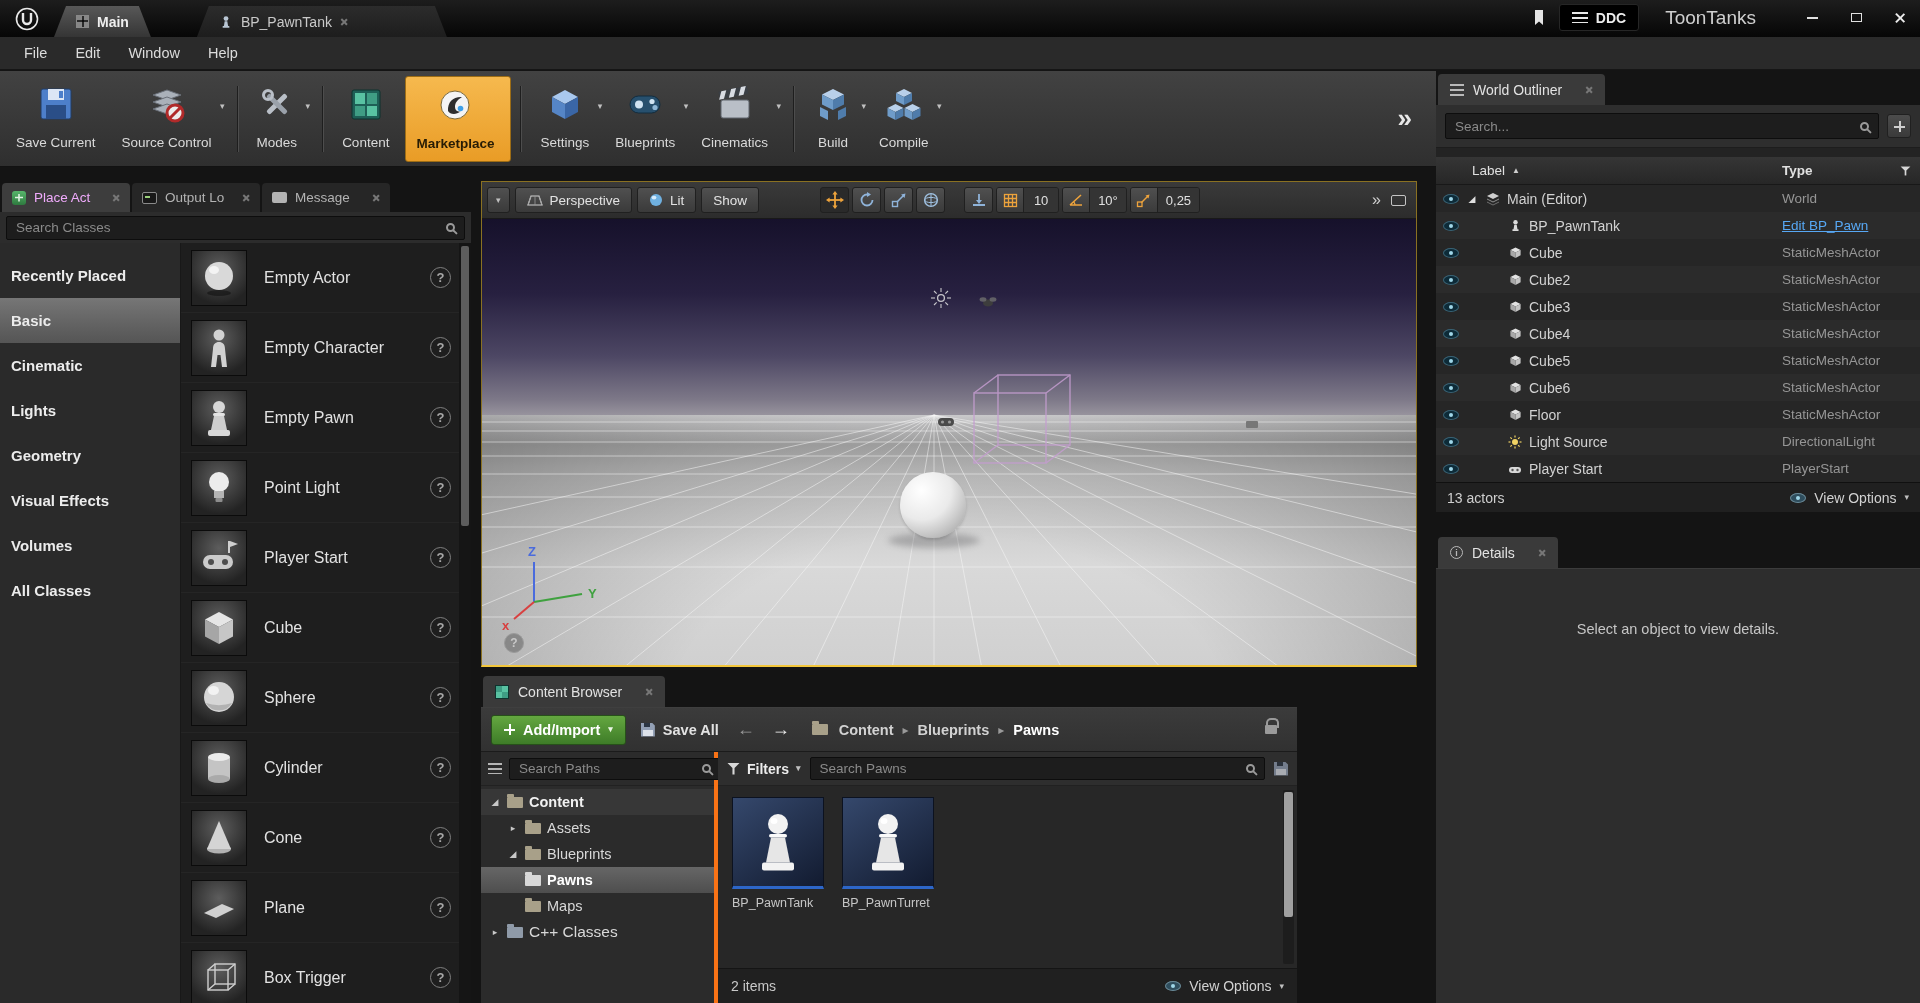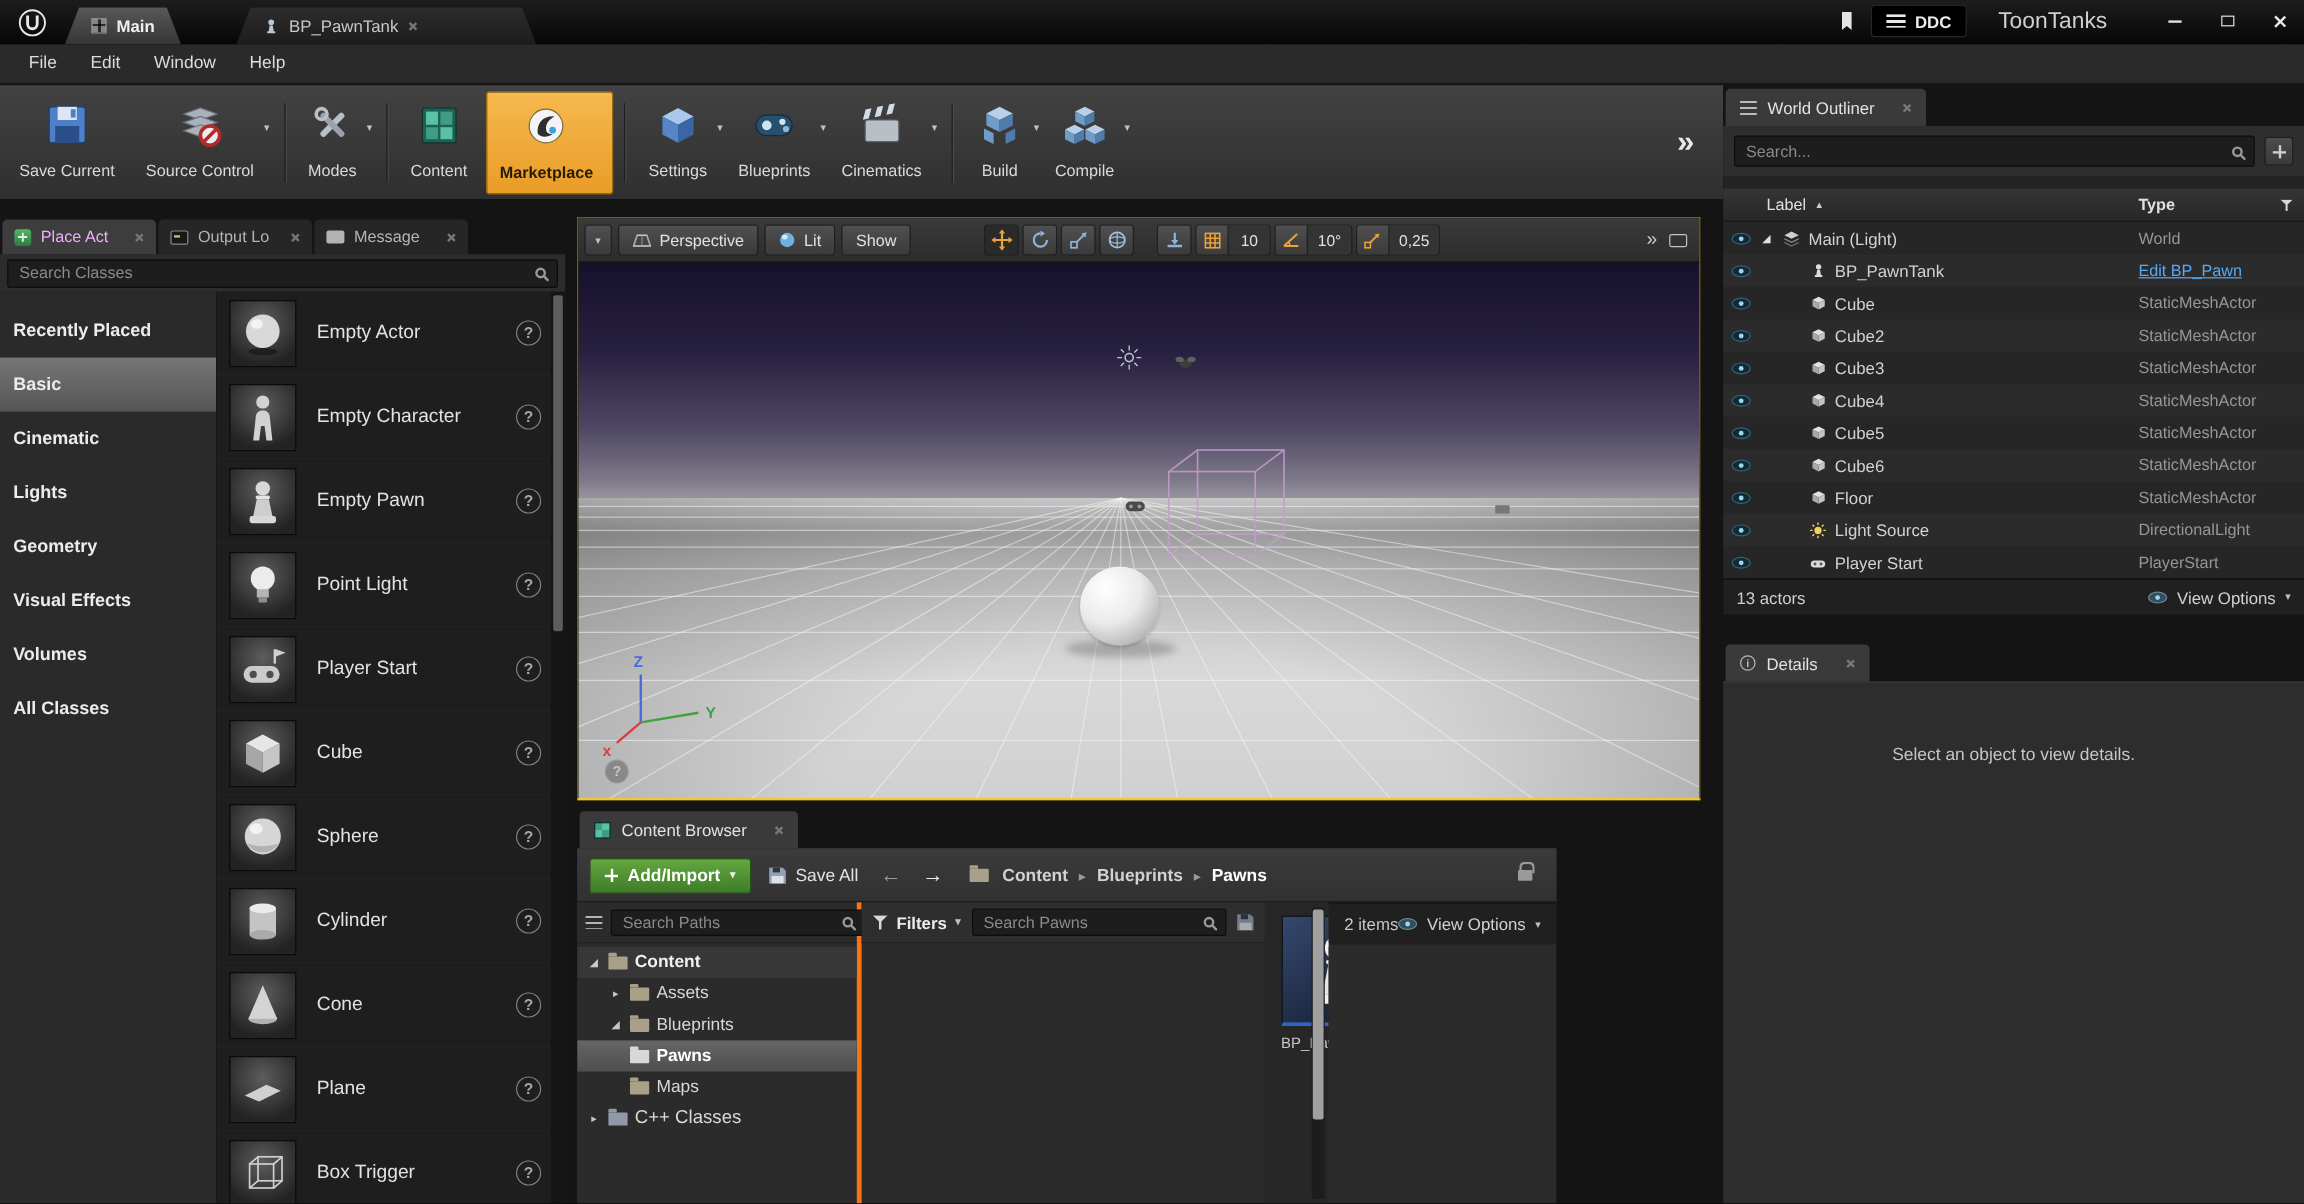--- a/index.html
+++ b/index.html
@@ -114,41 +114,41 @@
   .vp-help{position:absolute;left:22px;bottom:12px;width:20px;height:20px;border-radius:50%;border:1px solid #9a9a9a;color:#c8c8c8;background:rgba(45,45,45,.35);display:flex;align-items:center;justify-content:center;font-size:12px;font-weight:bold}
 
   
   .cb-tabrow{position:absolute;left:481px;top:674px;width:936px;height:33px;background:#141414;display:flex;align-items:flex-end}
   .panel-tab{height:31px;background:#3a3a3a;border-radius:4px 4px 0 0;display:flex;align-items:center;gap:9px;padding:0 12px;color:#e2e2e2;font-size:14px;margin-left:2px}
   .cb-ico{width:14px;height:14px;border:1px solid #0e332e;background:conic-gradient(#59c2a2 0 25%,#3f9d84 0 50%,#59c2a2 0 75%,#3f9d84 0);flex:none}
   .cb-panel{position:absolute;left:481px;top:707px;width:816px;height:296px;background:#2b2b2b;display:flex;flex-direction:column;border-top:1px solid #3f3f3f}
   .cb-toolbar{height:44px;display:flex;align-items:center;gap:11px;padding:0 10px;background:linear-gradient(#3b3b3b,#313131);border-bottom:1px solid #1b1b1b;flex:none}
   .btn-add{height:30px;background:linear-gradient(#64a740,#3e7c28);border:1px solid #27511a;border-radius:3px;color:#fff;font-weight:bold;font-size:14.5px;display:flex;align-items:center;gap:8px;padding:0 12px}
   .btn-add .i-plus::before,.btn-add .i-plus::after{background:#fff}
-  .btn-flat{display:flex;align-items:center;gap:8px;color:#e2e2e2;font-weight:normal;font-size:14.5px;height:30px;padding:0 4px}
+  .btn-flat{display:flex;align-items:center;gap:8px;color:#e2e2e2;font-weight:bold;font-size:14.5px;height:30px;padding:0 4px}
   .nav-arrow{font-size:18px;color:#ececec;padding:0 3px}
   .nav-arrow.dim{color:#9a9a9a}
   .crumb{font-size:14.5px;color:#d2d2d2;font-weight:bold}
   .crumb.current{color:#fff}
   .crumb-sep{color:#9a9a9a;font-size:12px;margin:0 -2px}
   .cb-lock{margin-left:auto;margin-right:10px}
   .cb-body{flex:1;display:flex;min-height:0}
   .cb-left{width:237px;border-right:4px solid #f97316;display:flex;flex-direction:column;background:#2b2b2b;flex:none}
   .cb-pathbar{height:34px;display:flex;align-items:center;gap:7px;padding:0 7px;border-bottom:1px solid #212121;flex:none}
   .search.small{height:22px}
   .cb-tree{flex:1;padding-top:3px;overflow:hidden}
   .tree-row{height:26px;display:flex;align-items:center;gap:6px;font-size:14.5px;color:#d8d8d8}
   .tree-row .tw{width:12px;text-align:center;color:#c8c8c8;font-size:9px;flex:none}
   .tree-row .sp{width:12px;flex:none}
   .lvl0{padding-left:8px}.lvl1{padding-left:26px}.lvl2{padding-left:44px}
   .tree-row.root-hl{background:#373737}
   .tree-row.selected{background:linear-gradient(#666,#4e4e4e);color:#fff;font-weight:bold}
   .t-label.strong{font-weight:bold;color:#f0f0f0}
   .tree-row.big{font-size:15.5px}
-  .cb-right{flex:1;display:flex;min-width:0}
+  .cb-right{flex:1;display:flex;flex-direction:column;min-width:0}
   .cb-filterbar{height:34px;display:flex;align-items:center;gap:9px;padding:0 9px;border-bottom:1px solid #212121;background:#2e2e2e;flex:none}
   .filters{display:flex;align-items:center;gap:7px;color:#ececec;font-size:14px;font-weight:bold}
   .search.wide{flex:1;height:23px}
   .cb-assets{flex:1;position:relative;background:#272727;padding:11px 26px 0 14px;display:flex;gap:14px;align-items:flex-start;overflow:hidden}
   .asset{width:96px;display:flex;flex-direction:column;gap:7px}
   .asset-thumb{width:92px;height:92px;background:linear-gradient(145deg,#35486c,#121b30);border:1px solid #0c1220;border-bottom:3px solid #2d66c8;display:flex;align-items:center;justify-content:center}
   .asset-name{font-size:12.5px;color:#c6c6c6;white-space:nowrap}
   .cb-scrollbar{position:absolute;right:3px;top:4px;bottom:4px;width:11px;background:#1d1d1d;border-radius:2px}
   .cb-scrollbar .thumb{position:absolute;left:1px;right:1px;top:2px;height:72%;background:#a0a0a0;border-radius:2px}
   .cb-status{height:35px;background:#202020;border-top:1px solid #151515;display:flex;align-items:center;padding:0 13px;color:#c8c8c8;font-size:14px;flex:none}
@@ -911,21 +911,21 @@
         <div class="wo-row">
           <span class="i-eye"></span>
           <span class="wo-exp">◢</span>
           <span class="wo-icon">
               <svg width="14" height="14" viewBox="0 0 14 14">
                 <path d="M7 1 L13 4 L7 7 L1 4 Z" fill="#cfcfcf"></path>
                 <path d="M1 7 L7 10 L13 7" stroke="#909090" fill="none"></path>
                 <path d="M1 10 L7 13 L13 10" stroke="#6f6f6f" fill="none"></path>
               </svg>
             </span>
-          <span class="wo-label">Main (Light)</span>
+          <span class="wo-label">Main (Editor)</span>
           <span class="wo-type">World</span>
         </div>
         <div class="wo-row">
           <span class="i-eye"></span>
           <span class="wo-ind"></span>
           <span class="wo-icon">
               <svg width="13" height="13" viewBox="0 0 14 14">
                 <circle cx="7" cy="3.6" r="2.4" fill="#dcdcdc"></circle>
                 <path d="M4.8 11.6 L9.2 11.6 L8.3 6.3 L5.7 6.3 Z" fill="#dcdcdc"></path>
                 <rect x="3.6" y="11" width="6.8" height="1.8" rx=".6" fill="#dcdcdc"></rect>

